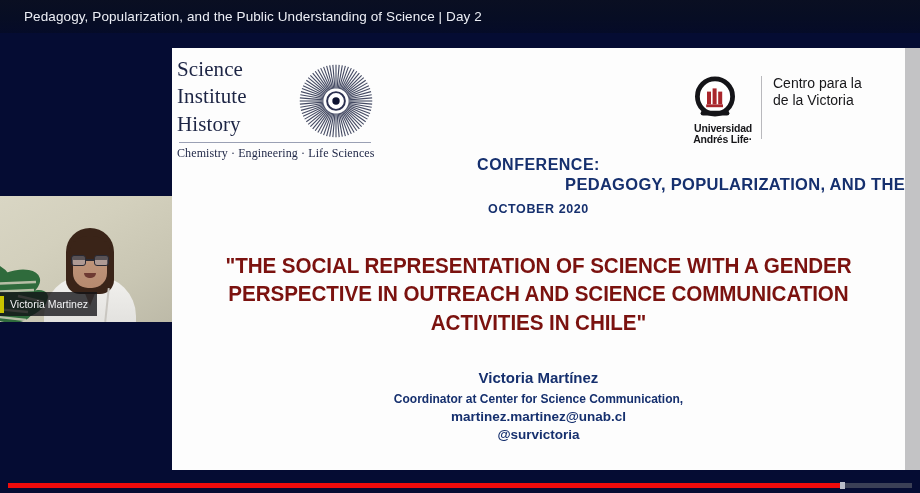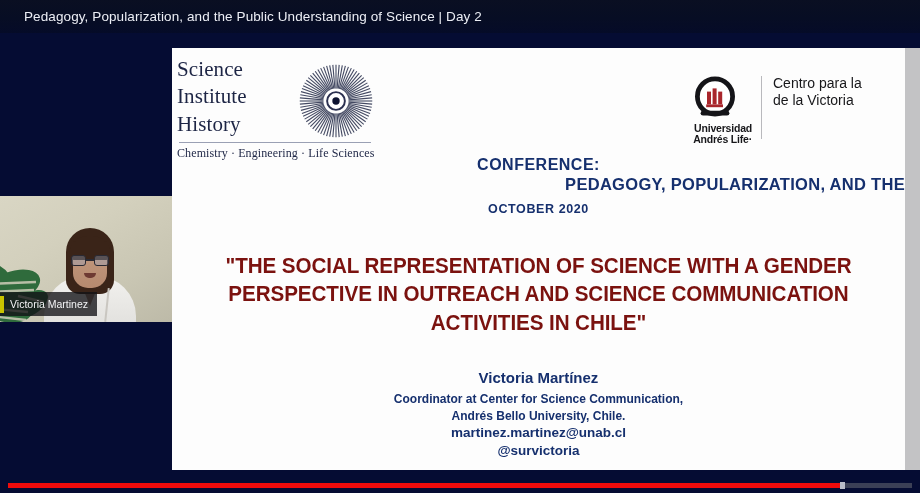--- a/index.html
+++ b/index.html
@@ -433,21 +433,20 @@
         <div class="cf-kicker">CONFERENCE:</div>
         <div class="cf-l1">PEDAGOGY, POPULARIZATION, AND THE</div>
         <div class="cf-date">OCTOBER 2020</div>
       </div>
 
       <div id="talk-title">"THE SOCIAL REPRESENTATION OF SCIENCE WITH A GENDER PERSPECTIVE IN OUTREACH AND SCIENCE COMMUNICATION ACTIVITIES IN CHILE"</div>
 
       <div id="speaker-block">
         <div class="sp-name">Victoria Martínez</div>
         <div class="sp-role1">Coordinator at Center for Science Communication,</div>
-        <div class="sp-role2">Andrés Bello University, Chile.</div>
         <div class="sp-mail">martinez.martinez@unab.cl</div>
         <div class="sp-handle">@survictoria</div>
       </div>
 
     </div>
   </div>
 
   <div id="webcam-tile">
     <div id="webcam-scene">
       <div class="wc-wall"></div>

